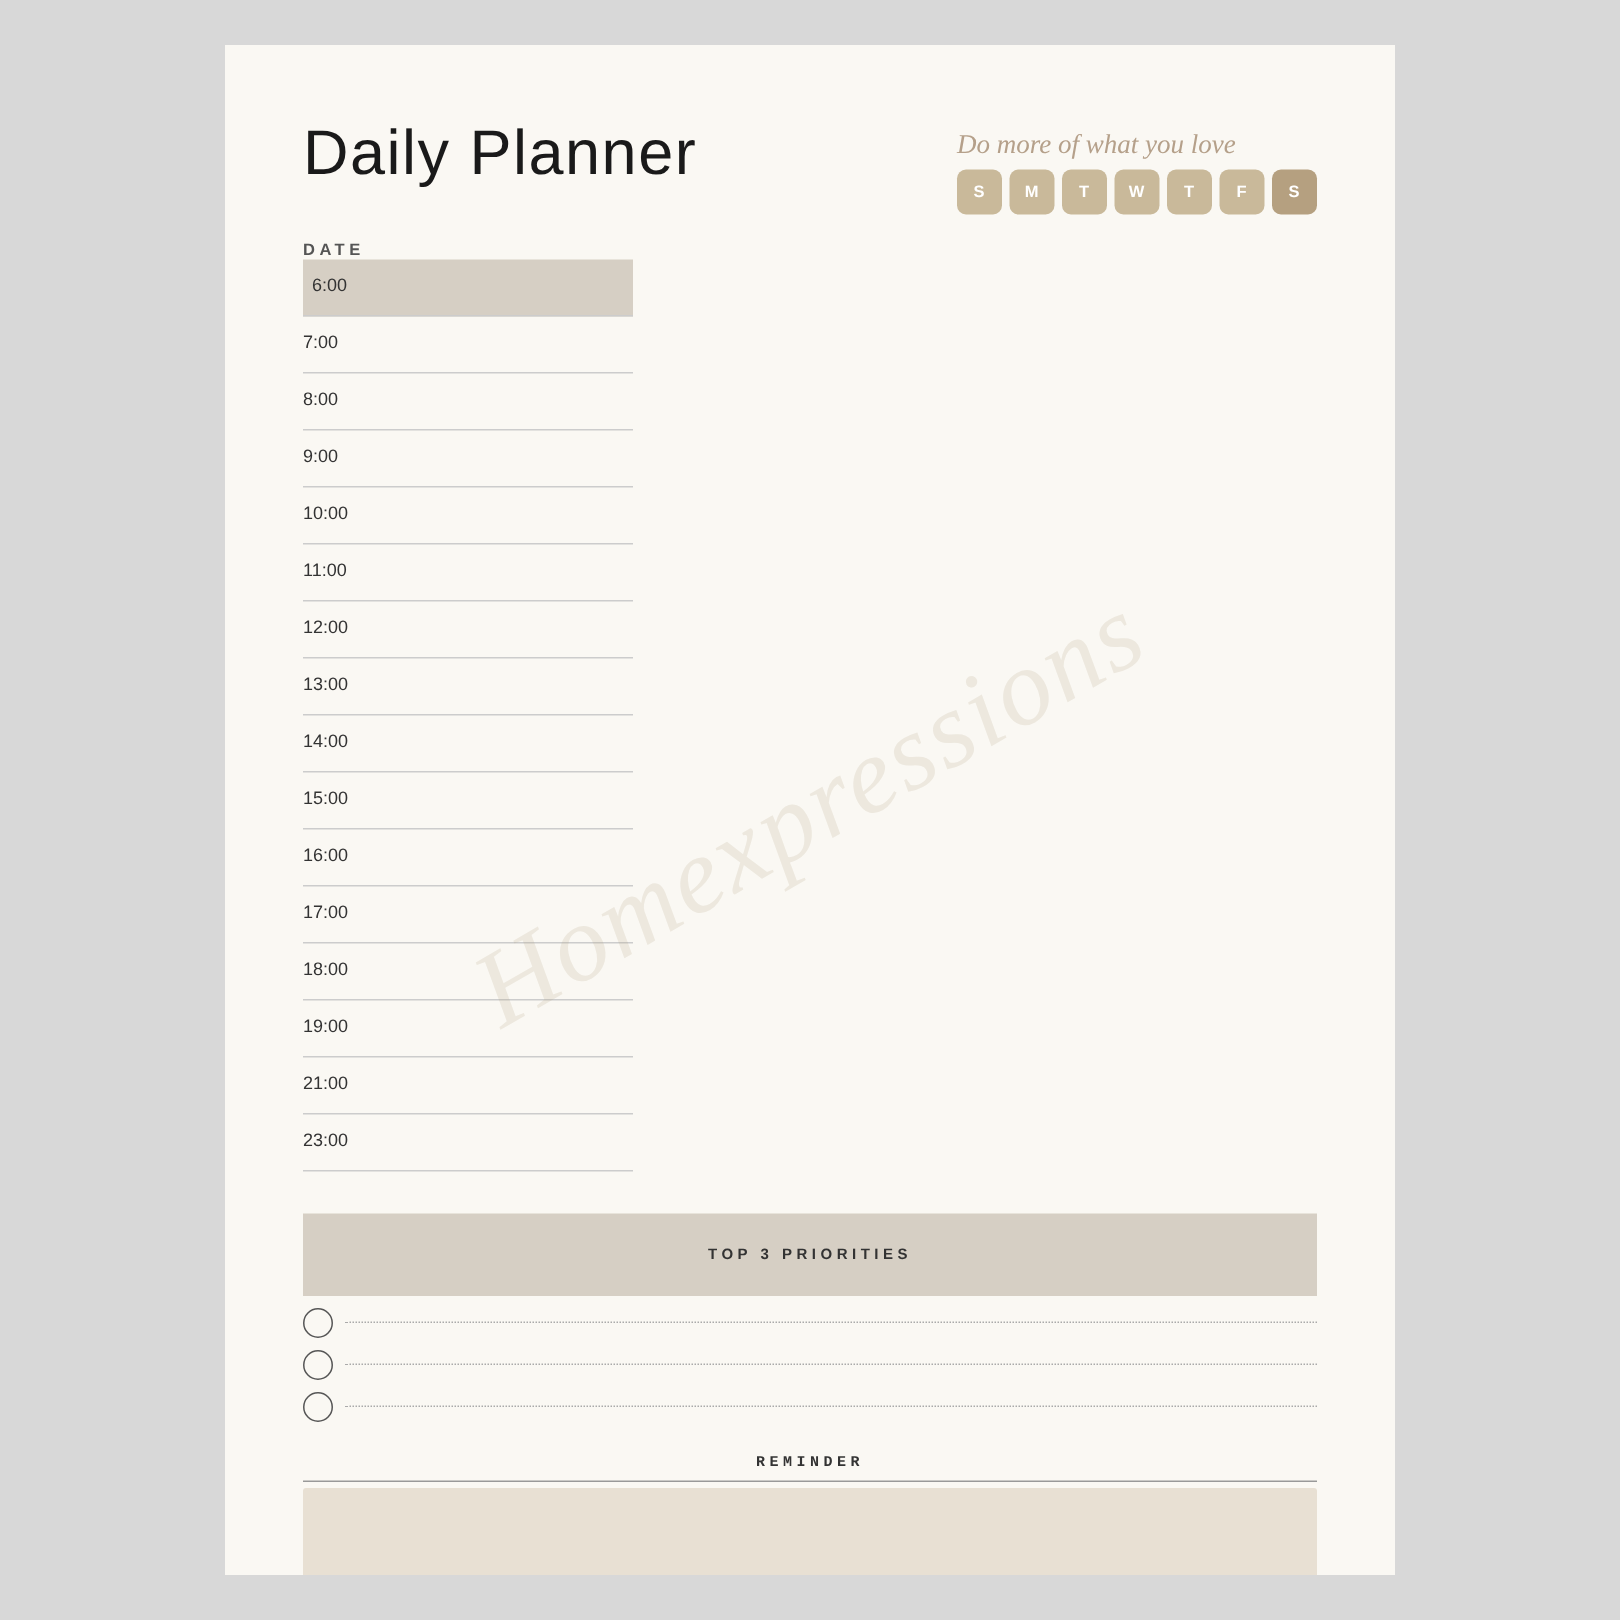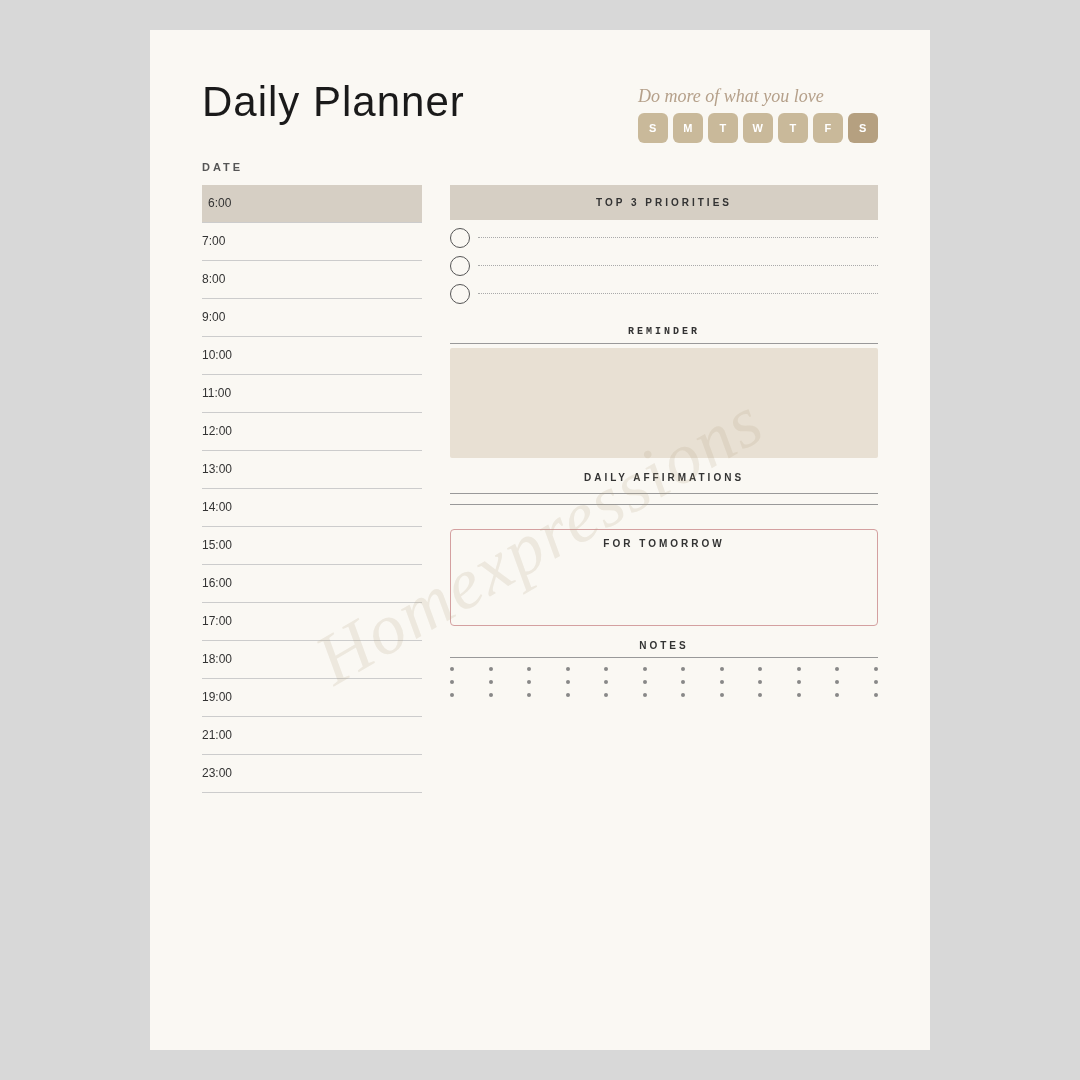--- a/index.html
+++ b/index.html
@@ -88,35 +88,35 @@
     }
     .day-pill.active {
       background: #b5a080;
     }
 
     
     .date-row {
       display: flex;
       align-items: center;
       justify-content: space-between;
-      margin-bottom: 12px;
     }
     .date-label {
       font-size: 11px;
       letter-spacing: 3px;
       color: #555;
       font-family: 'Arial', sans-serif;
       font-weight: 600;
     }
 
     
     .main-layout {
       display: flex;
       gap: 28px;
       height: 880px;
+      flex-direction: column;
     }
 
     
     .time-column {
       width: 220px;
       flex-shrink: 0;
     }
     .time-slot {
       border-bottom: 1px solid #ccc;
       padding: 8px 0 2px 0;
@@ -138,21 +138,21 @@
       flex: 1;
       display: flex;
       flex-direction: column;
       gap: 14px;
     }
 
     
     .section-header {
       background: #d6cfc4;
       text-align: center;
-      padding: 12px 0;
+      padding: 22px 0;
       font-size: 10px;
       letter-spacing: 3px;
       font-weight: 700;
       color: #333;
       font-family: 'Arial', sans-serif;
     }
 
     
     .priorities-section {}
     .priority-item {

